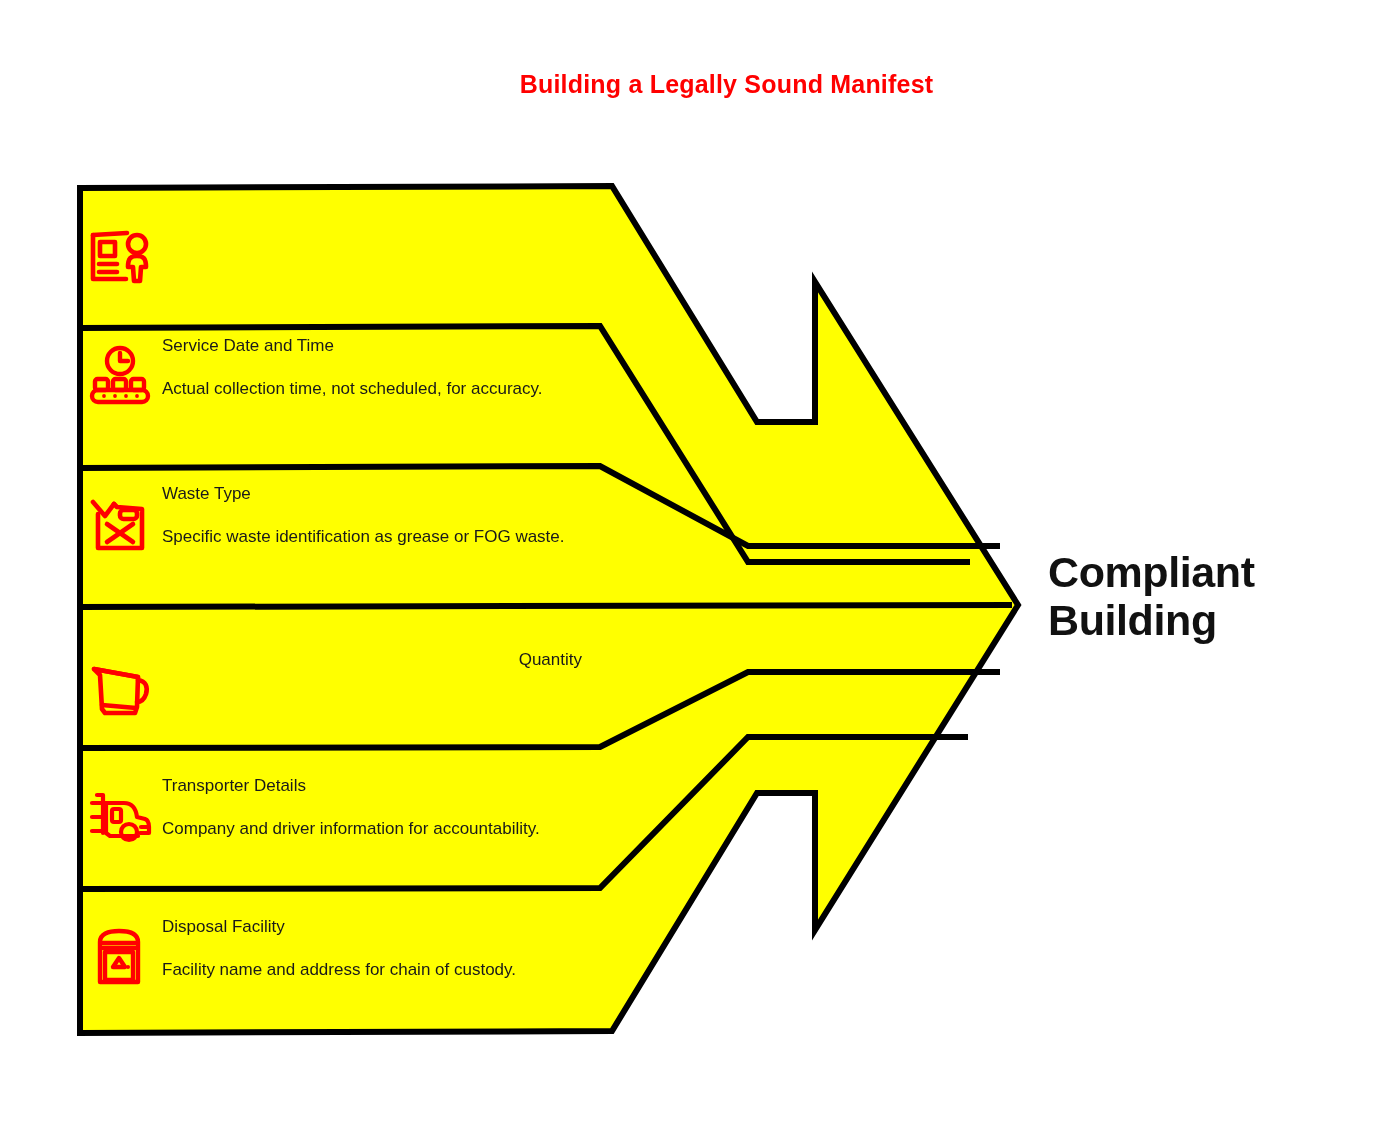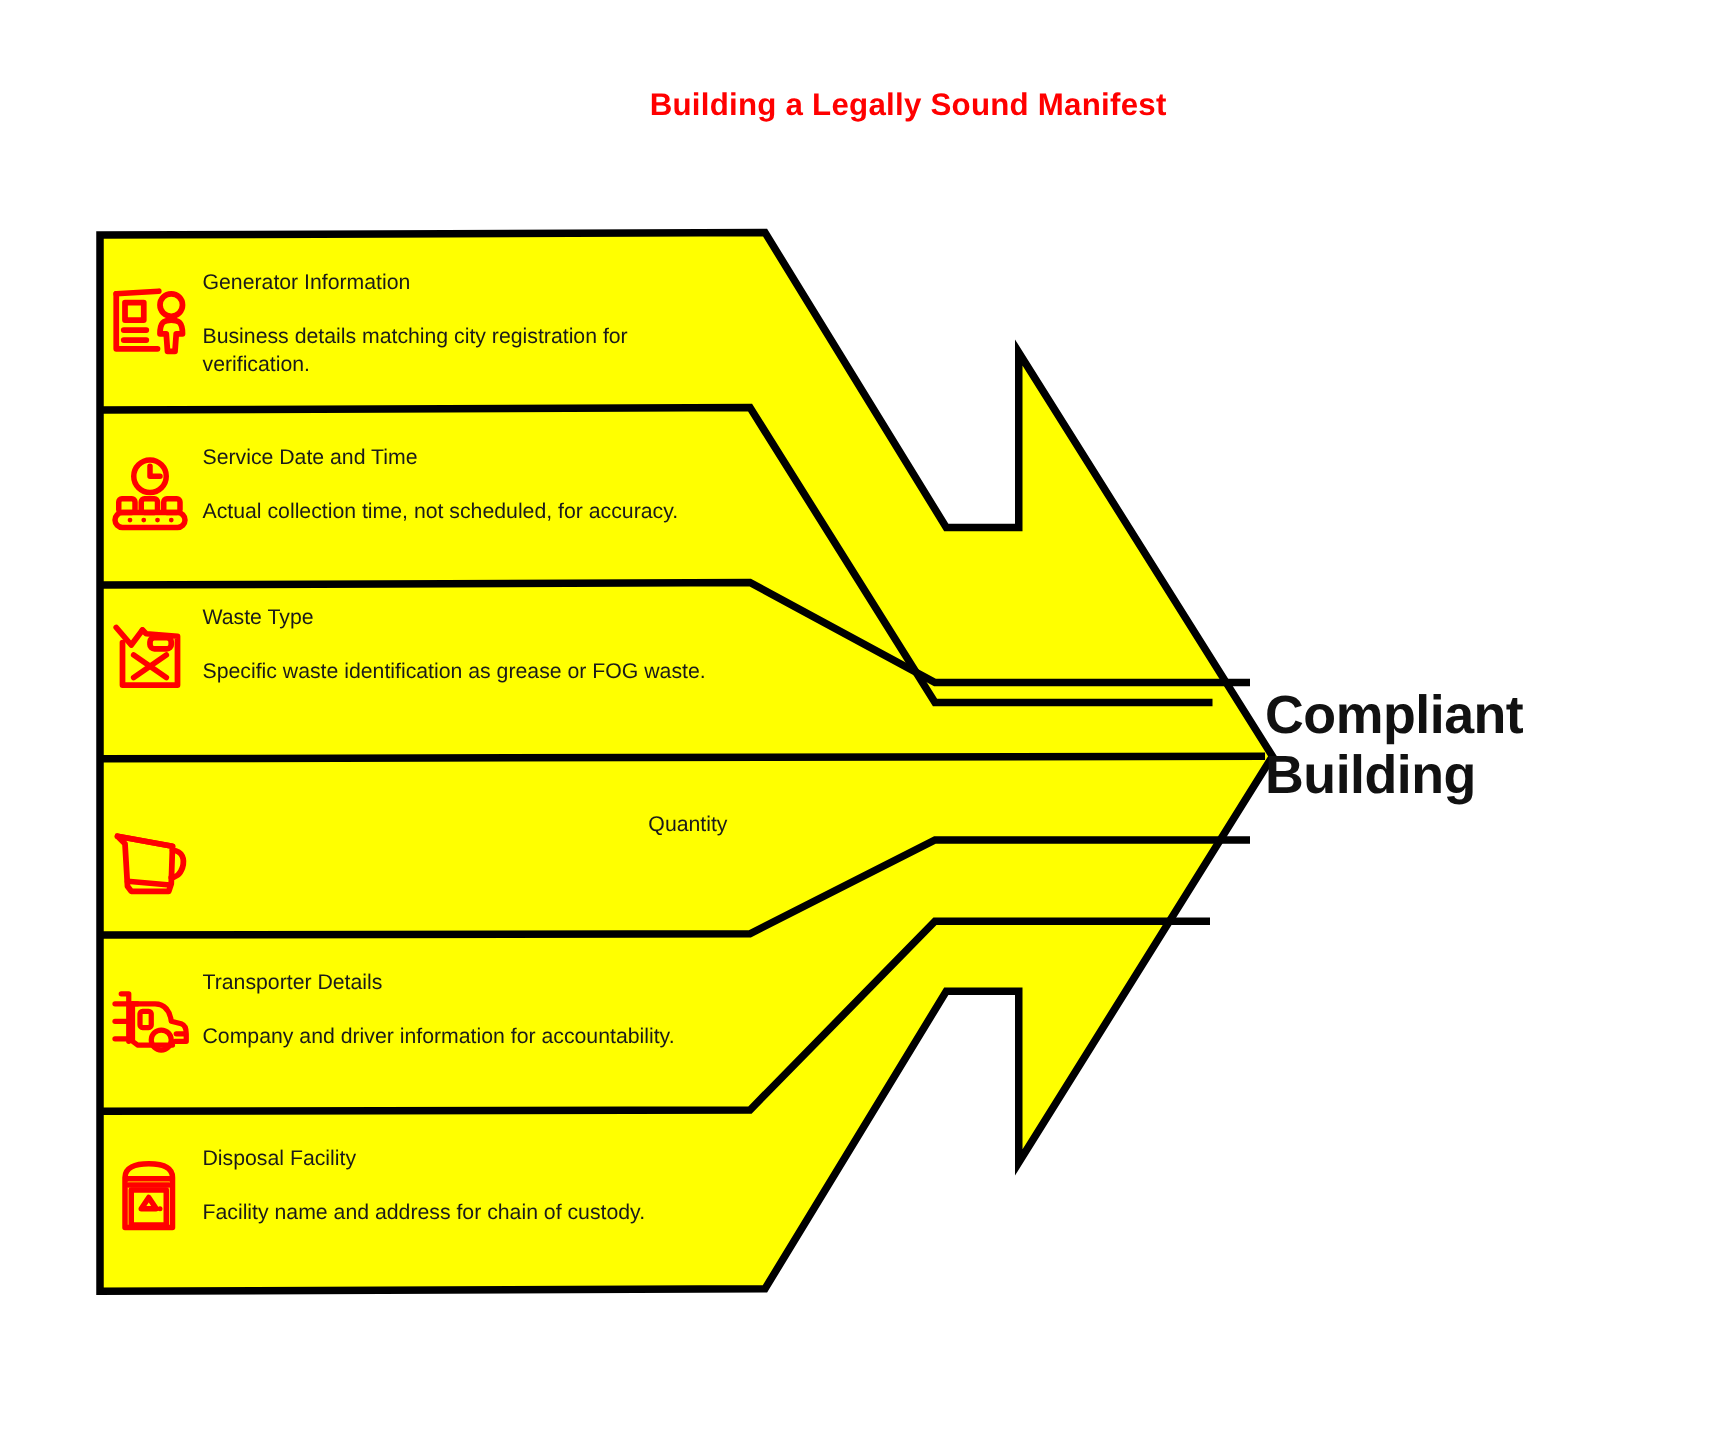--- a/index.html
+++ b/index.html
@@ -77,21 +77,21 @@
     margin-bottom: 22px;
     white-space: nowrap;
   }
   .row-desc {
     font-size: 17px;
     color: #1a1a1a;
     line-height: 1.32;
   }
   #outcome {
     position: absolute;
-    left: 1012px;
+    left: 1048px;
     top: 548px;
     width: 300px;
     font-size: 43px;
     font-weight: bold;
     color: #111111;
     line-height: 1.12;
     letter-spacing: -0.4px;
   }
 </style>
 </head>
@@ -138,27 +138,23 @@
         <svg width="64" height="58" viewBox="0 0 64 58" fill="none" stroke="#ff0000" stroke-width="4.6" stroke-linecap="round" stroke-linejoin="round">
           <path d="M5 8 L5 52 L38 52"></path>
           <path d="M5 8 L39 6"></path>
           <rect x="12" y="15" width="15" height="14"></rect>
           <path d="M11 37 L29 37"></path>
           <path d="M11 45 L29 45"></path>
           <circle cx="49" cy="17" r="9"></circle>
           <path d="M40 40 C40 31 43 29 49 29 C55 29 58 31 58 40 L53 40 L52 54 L46 54 L45 40 Z"></path>
         </svg>
       </div>
-      <div class="row-text">
-        <div class="row-heading">Generator Information</div>
-        <div class="row-desc">Business details matching city registration for verification.</div>
-      </div>
-    </div>
-
-    <div class="row" style="top:328px;">
+    </div>
+
+    <div class="row" style="top:308px;">
       <div class="row-icon">
         <svg width="64" height="62" viewBox="0 0 64 62" fill="none" stroke="#ff0000" stroke-width="4.4" stroke-linecap="round" stroke-linejoin="round">
           <circle cx="32" cy="16" r="13"></circle>
           <path d="M32 8 L32 16 L40 16"></path>
           <rect x="7" y="34" width="13" height="11" rx="2.5"></rect>
           <rect x="25" y="34" width="13" height="11" rx="2.5"></rect>
           <rect x="43" y="34" width="13" height="11" rx="2.5"></rect>
           <rect x="4" y="45" width="56" height="12" rx="6"></rect>
           <circle cx="16" cy="51" r="1.9" fill="#ff0000" stroke="none"></circle>
           <circle cx="27" cy="51" r="1.9" fill="#ff0000" stroke="none"></circle>

